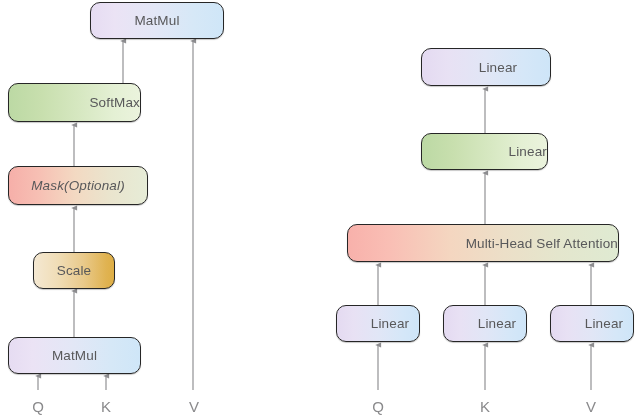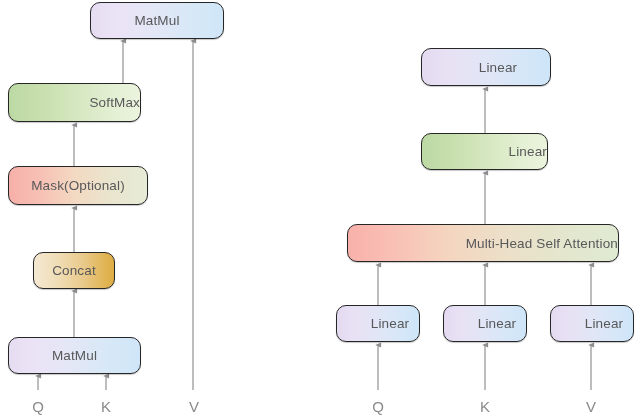--- a/index.html
+++ b/index.html
@@ -39,20 +39,21 @@
   .g-linear {
     background: linear-gradient(90deg, #e4daf1 0%, #e8e1f4 20%, #e1e6f6 50%, #d5e7f8 80%, #cee5f8 100%);
     padding-left: 24px;
   }
   .g-green {
     background: linear-gradient(90deg, #bcd9a4 0%, #c8dfae 25%, #d7e8c2 55%, #e4f0d4 80%, #ebf3dd 100%);
     justify-content: flex-end;
   }
   .g-mask {
     background: linear-gradient(90deg, #f6afa9 0%, #f7c0b4 22%, #f3d9c2 48%, #eae4cd 72%, #e6ecd7 100%);
+    font-style: italic;
   }
   .g-scale {
     background: linear-gradient(90deg, #f3e6cd 0%, #f0dcb4 28%, #eaca8c 58%, #e0b košt 0%);
     background: linear-gradient(90deg, #f4e8d2 0%, #f0ddb6 30%, #e9c98a 62%, #e0b352 90%, #deae45 100%);
   }
   .g-mhsa {
     background: linear-gradient(90deg, #f8b1ab 0%, #f9bfb5 16%, #f4d6c0 38%, #ecdfc8 58%, #e4e6cd 78%, #dfead2 100%);
     justify-content: flex-end;
   }
   
@@ -109,21 +110,21 @@
       <div class="node g-matmul" style="left: 90px; top: 2px; width: 134px; height: 37px;">
         <span class="node-label">MatMul</span>
       </div>
       <div class="node g-green" style="left: 8px; top: 83px; width: 133px; height: 39px;">
         <span class="node-label">SoftMax</span>
       </div>
       <div class="node g-mask" style="left: 8px; top: 166px; width: 140px; height: 39px;">
         <span class="node-label">Mask(Optional)</span>
       </div>
       <div class="node g-scale" style="left: 33px; top: 252px; width: 82px; height: 37px;">
-        <span class="node-label">Concat</span>
+        <span class="node-label">Scale</span>
       </div>
       <div class="node g-matmul" style="left: 8px; top: 337px; width: 133px; height: 37px;">
         <span class="node-label">MatMul</span>
       </div>
       <div class="io-label" style="left: 38px; top: 398px;">Q</div>
       <div class="io-label" style="left: 106px; top: 398px;">K</div>
       <div class="io-label" style="left: 194px; top: 398px;">V</div>
     </div>
   <div id="right-panel">
       <div class="node g-linear" style="left: 421px; top: 48px; width: 130px; height: 38px;">

